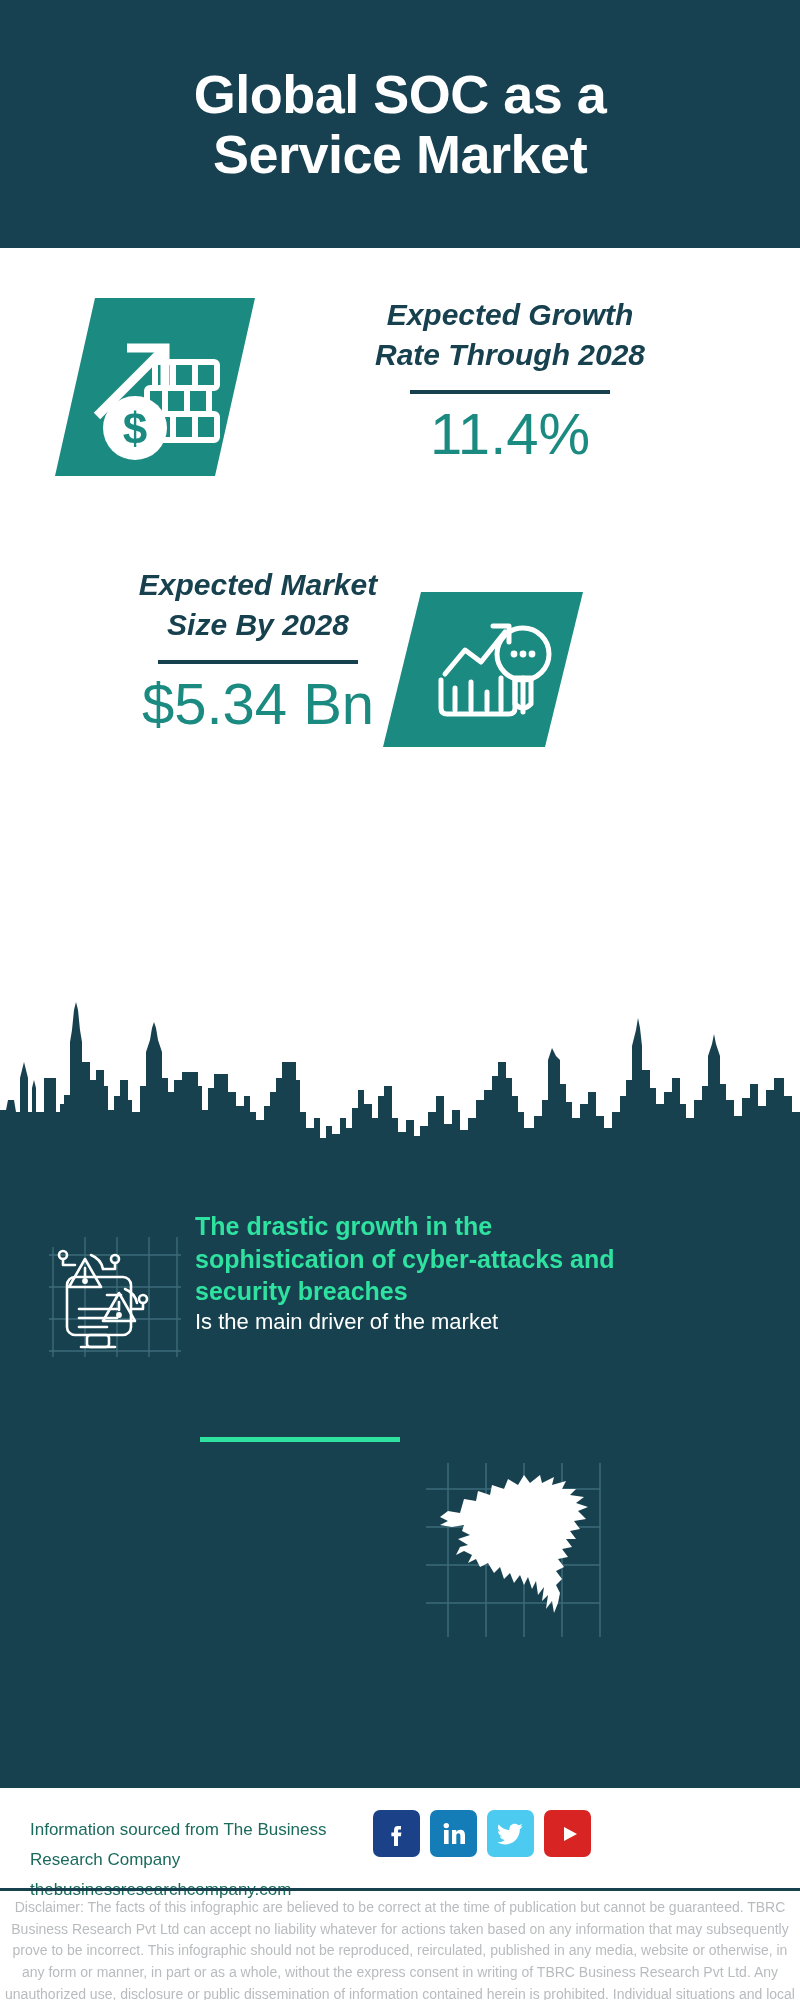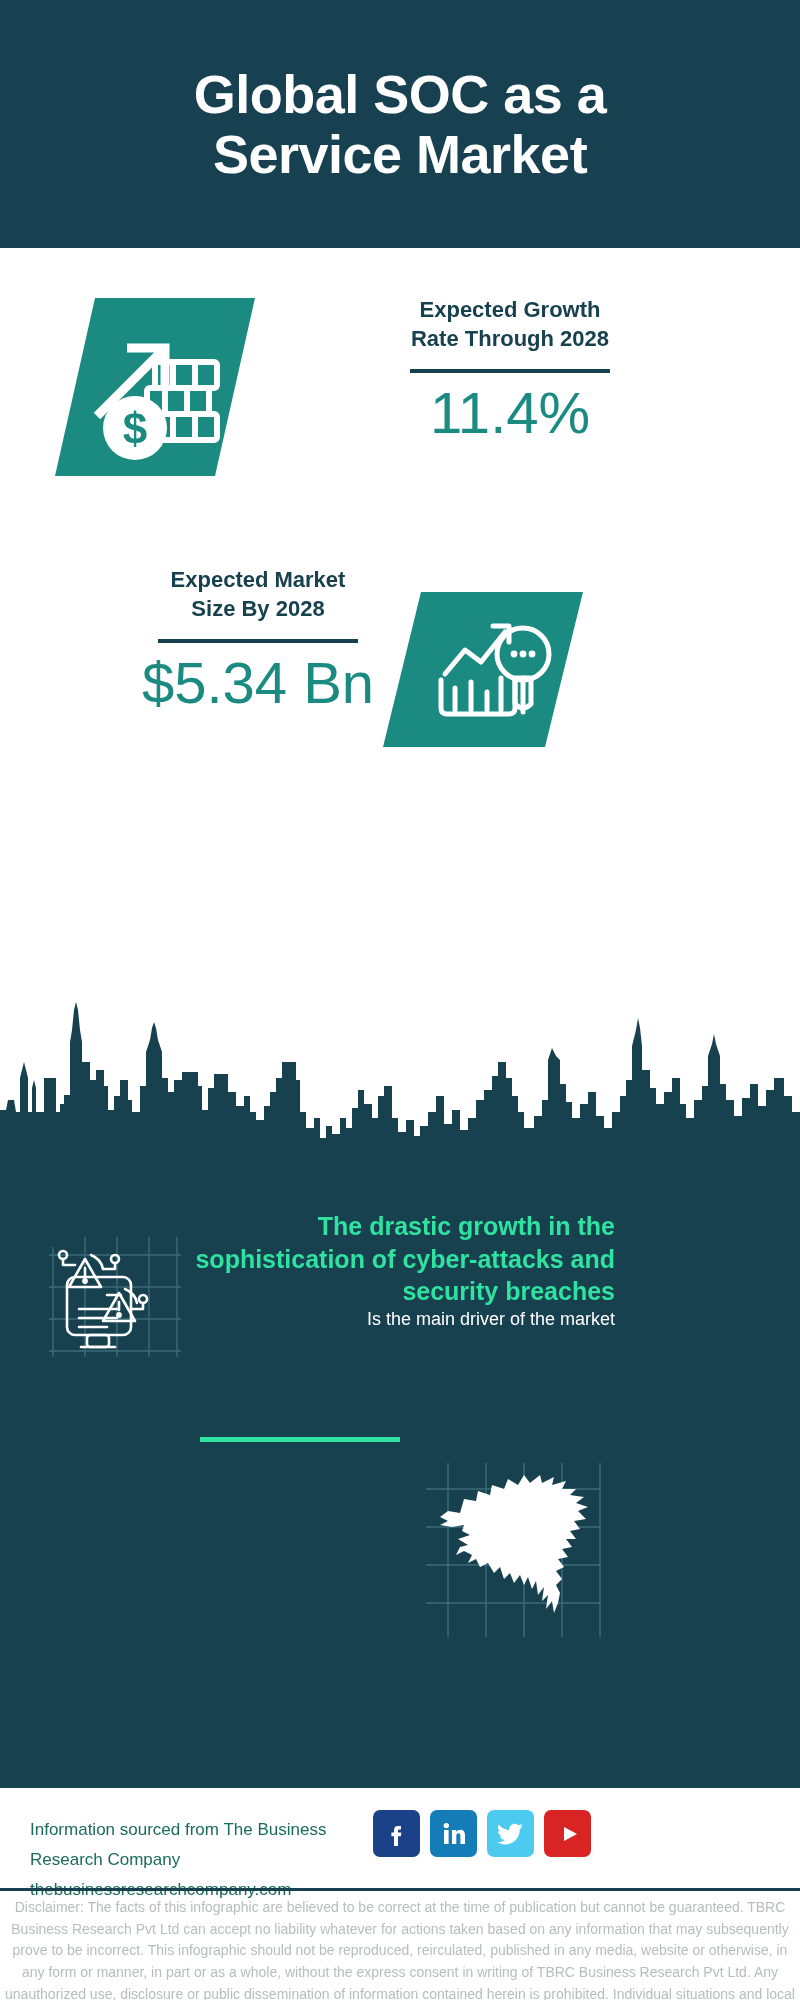--- a/index.html
+++ b/index.html
@@ -47,23 +47,24 @@
     width: 200px; height: 178px;
   }
   .stat1-text {
     position: absolute;
     left: 280px; top: 295px;
     width: 460px;
     text-align: center;
   }
   .stat-label {
     color: #17414f;
-    font-size: 22px;
+    font-size: 30px;
     font-weight: bold;
     line-height: 1.32;
+    font-style: italic;
   }
   .stat-rule {
     width: 200px;
     height: 4px;
     background: #17414f;
     margin: 16px auto 10px auto;
   }
   .stat-value {
     color: #1b8a80;
     font-size: 58px;
@@ -100,31 +101,31 @@
   
   .driver-icon {
     position: absolute;
     left: 45px; top: 1225px;
     width: 140px; height: 140px;
   }
   .driver-text {
     position: absolute;
     left: 195px; top: 1210px;
     width: 420px;
-    text-align: right;
+    text-align: left;
   }
   .accent-line {
     color: #2fe2a0;
     font-size: 25px;
     font-weight: bold;
     line-height: 1.30;
   }
   .plain-line {
     color: #ffffff;
-    font-size: 18px;
+    font-size: 22px;
     font-weight: normal;
     line-height: 1.30;
   }
 
   .divider {
     position: absolute;
     left: 200px; top: 1437px;
     width: 200px; height: 5px;
     background: #2fe2a0;
   }

